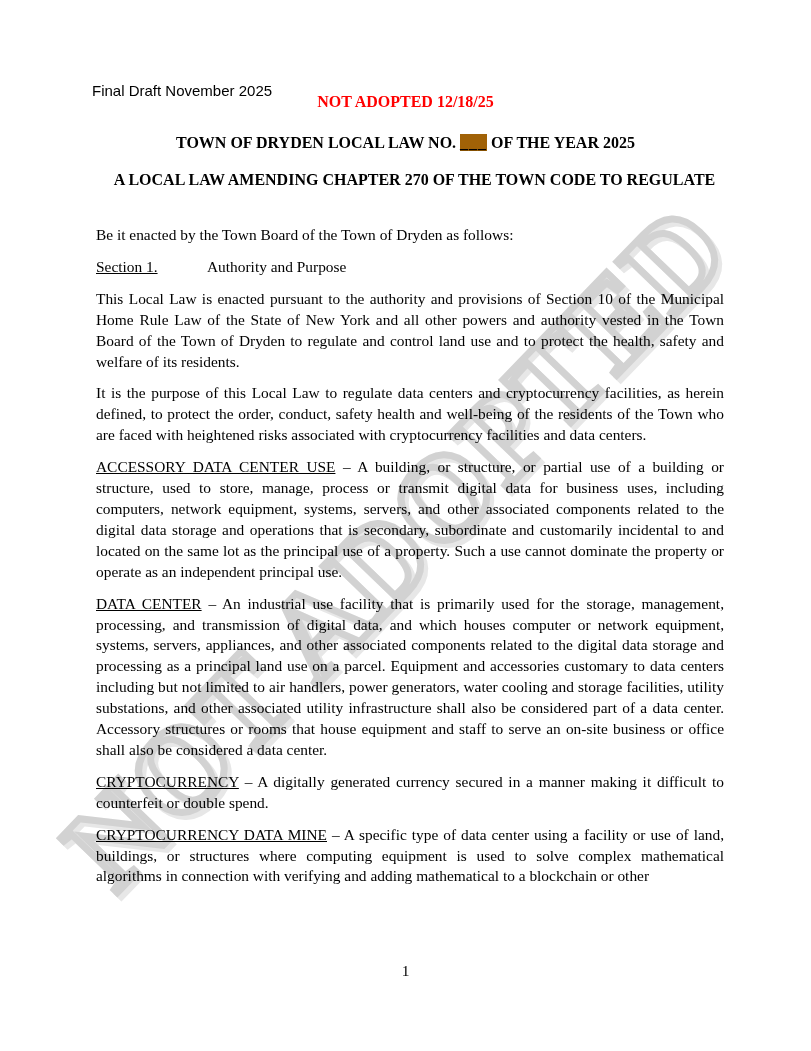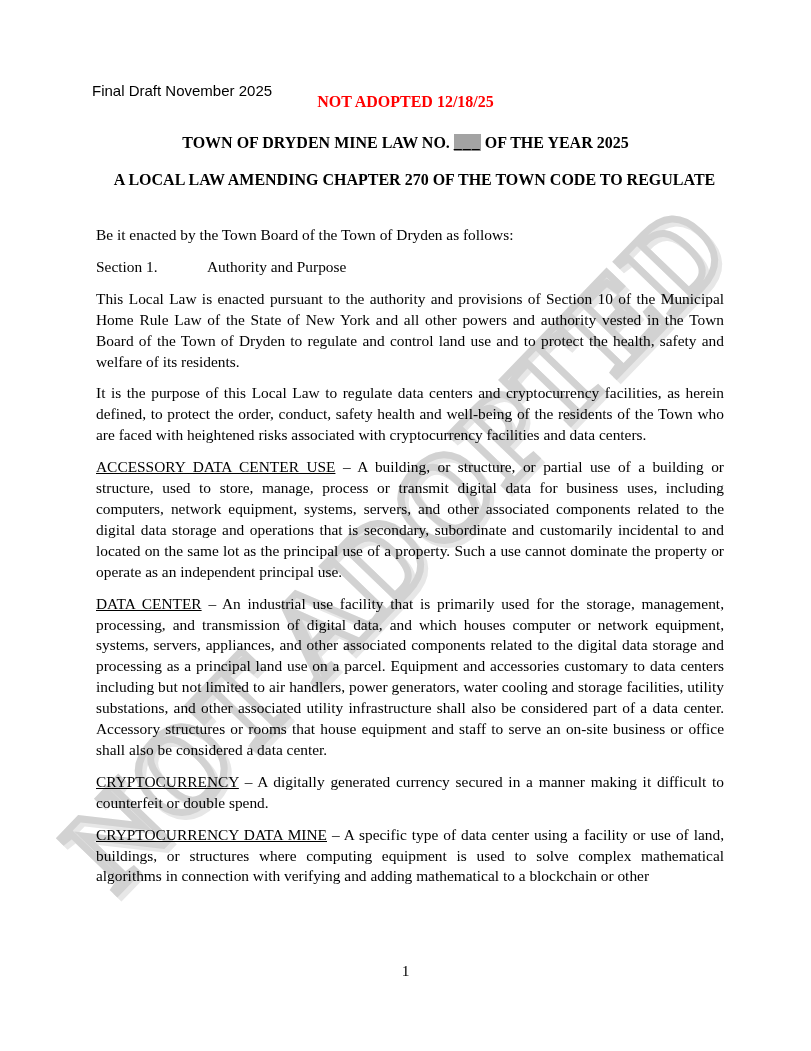--- a/index.html
+++ b/index.html
@@ -39,38 +39,38 @@
     width: 100%; text-align: center;
     font-weight: bold; font-size: 16px;
     color: #ff0000;
   }
   .law-title {
     position: absolute; top: 134px; left: 0;
     width: 100%; text-align: center;
     font-weight: bold; font-size: 16px;
   }
   .blank-field {
-    background: #a3a3a3;
+    background: #a16207;
     letter-spacing: 1px;
   }
   .law-subtitle {
     position: absolute; top: 169px; left: 9px;
     width: 100%; text-align: center;
     font-weight: bold; font-size: 16px; line-height: 22px;
   }
   .law-subtitle .line { display: block; }
   .content {
     position: absolute; left: 96px; top: 225px;
     width: 628px;
     font-size: 15.4px; line-height: 20.9px;
     text-align: justify;
   }
   .content p { margin: 0 0 11px 0; }
   .sec-tab { display: inline-block; width: 111px; }
-  .sec-label { }
+  .sec-label { text-decoration: underline; }
   .term { text-decoration: underline; }
   .page-number {
     position: absolute; top: 962px; left: 0;
     width: 100%; text-align: center;
     font-size: 15.4px;
   }
 </style>
 </head>
 <body>
 
@@ -79,21 +79,21 @@
   <svg class="watermark-svg" viewBox="0 0 811 1051" xmlns="http://www.w3.org/2000/svg" aria-hidden="true">
     <text class="wm-shadow" x="409" y="559" text-anchor="middle" dominant-baseline="middle" transform="rotate(-46 409 559)">NOT ADOPTED</text>
     <text class="wm-main" x="405" y="555" text-anchor="middle" dominant-baseline="middle" transform="rotate(-46 405 555)">NOT ADOPTED</text>
   </svg>
 
   <div class="draft-note">Final Draft November 2025</div>
 
   <div class="banner">NOT ADOPTED 12/18/25</div>
 
   <div class="law-title">
-    <span>TOWN OF DRYDEN MINE LAW NO. </span><span class="blank-field">___</span><span> OF THE YEAR 2025</span>
+    <span>TOWN OF DRYDEN LOCAL LAW NO. </span><span class="blank-field">___</span><span> OF THE YEAR 2025</span>
   </div>
 
   <div class="law-subtitle">
     <span class="line">A LOCAL LAW AMENDING CHAPTER 270 OF THE TOWN CODE TO REGULATE</span>
   </div>
 
   <div class="content">
 
     <p>Be it enacted by the Town Board of the Town of Dryden as follows:</p>
 

